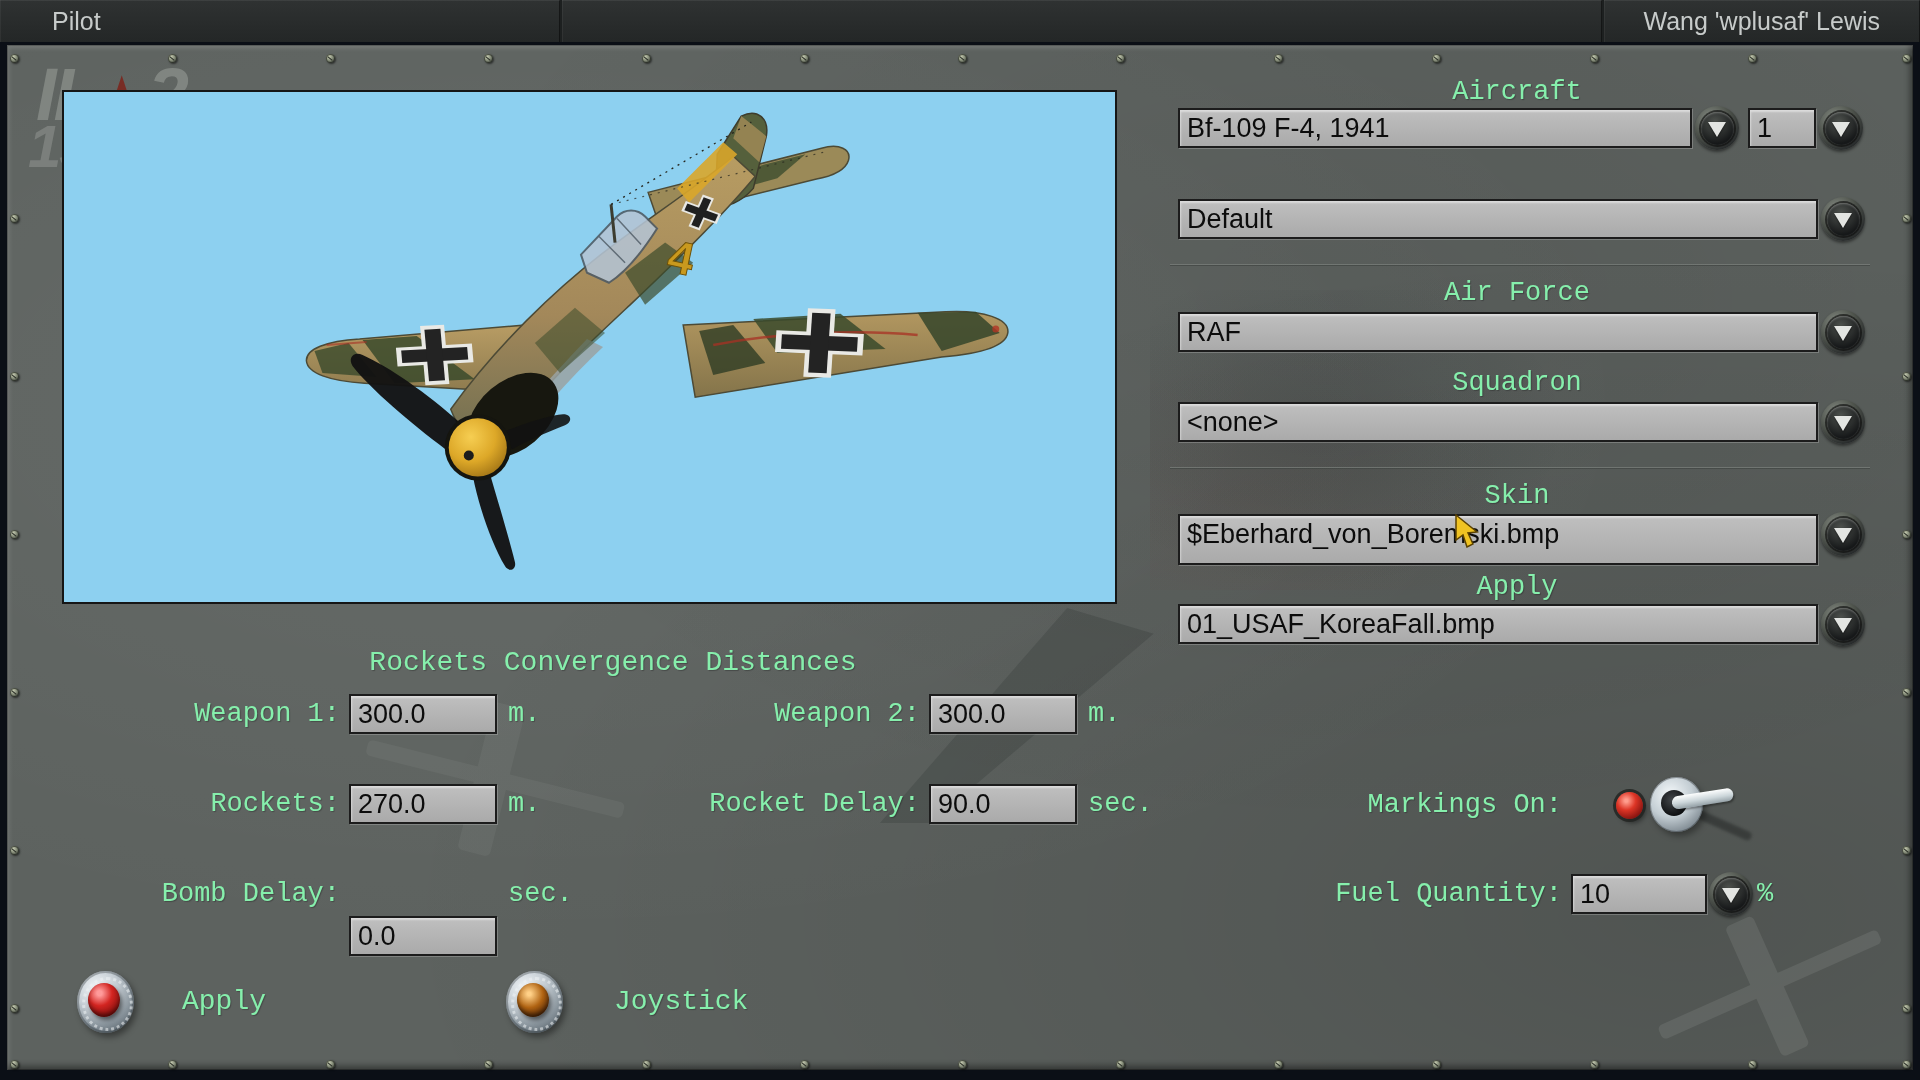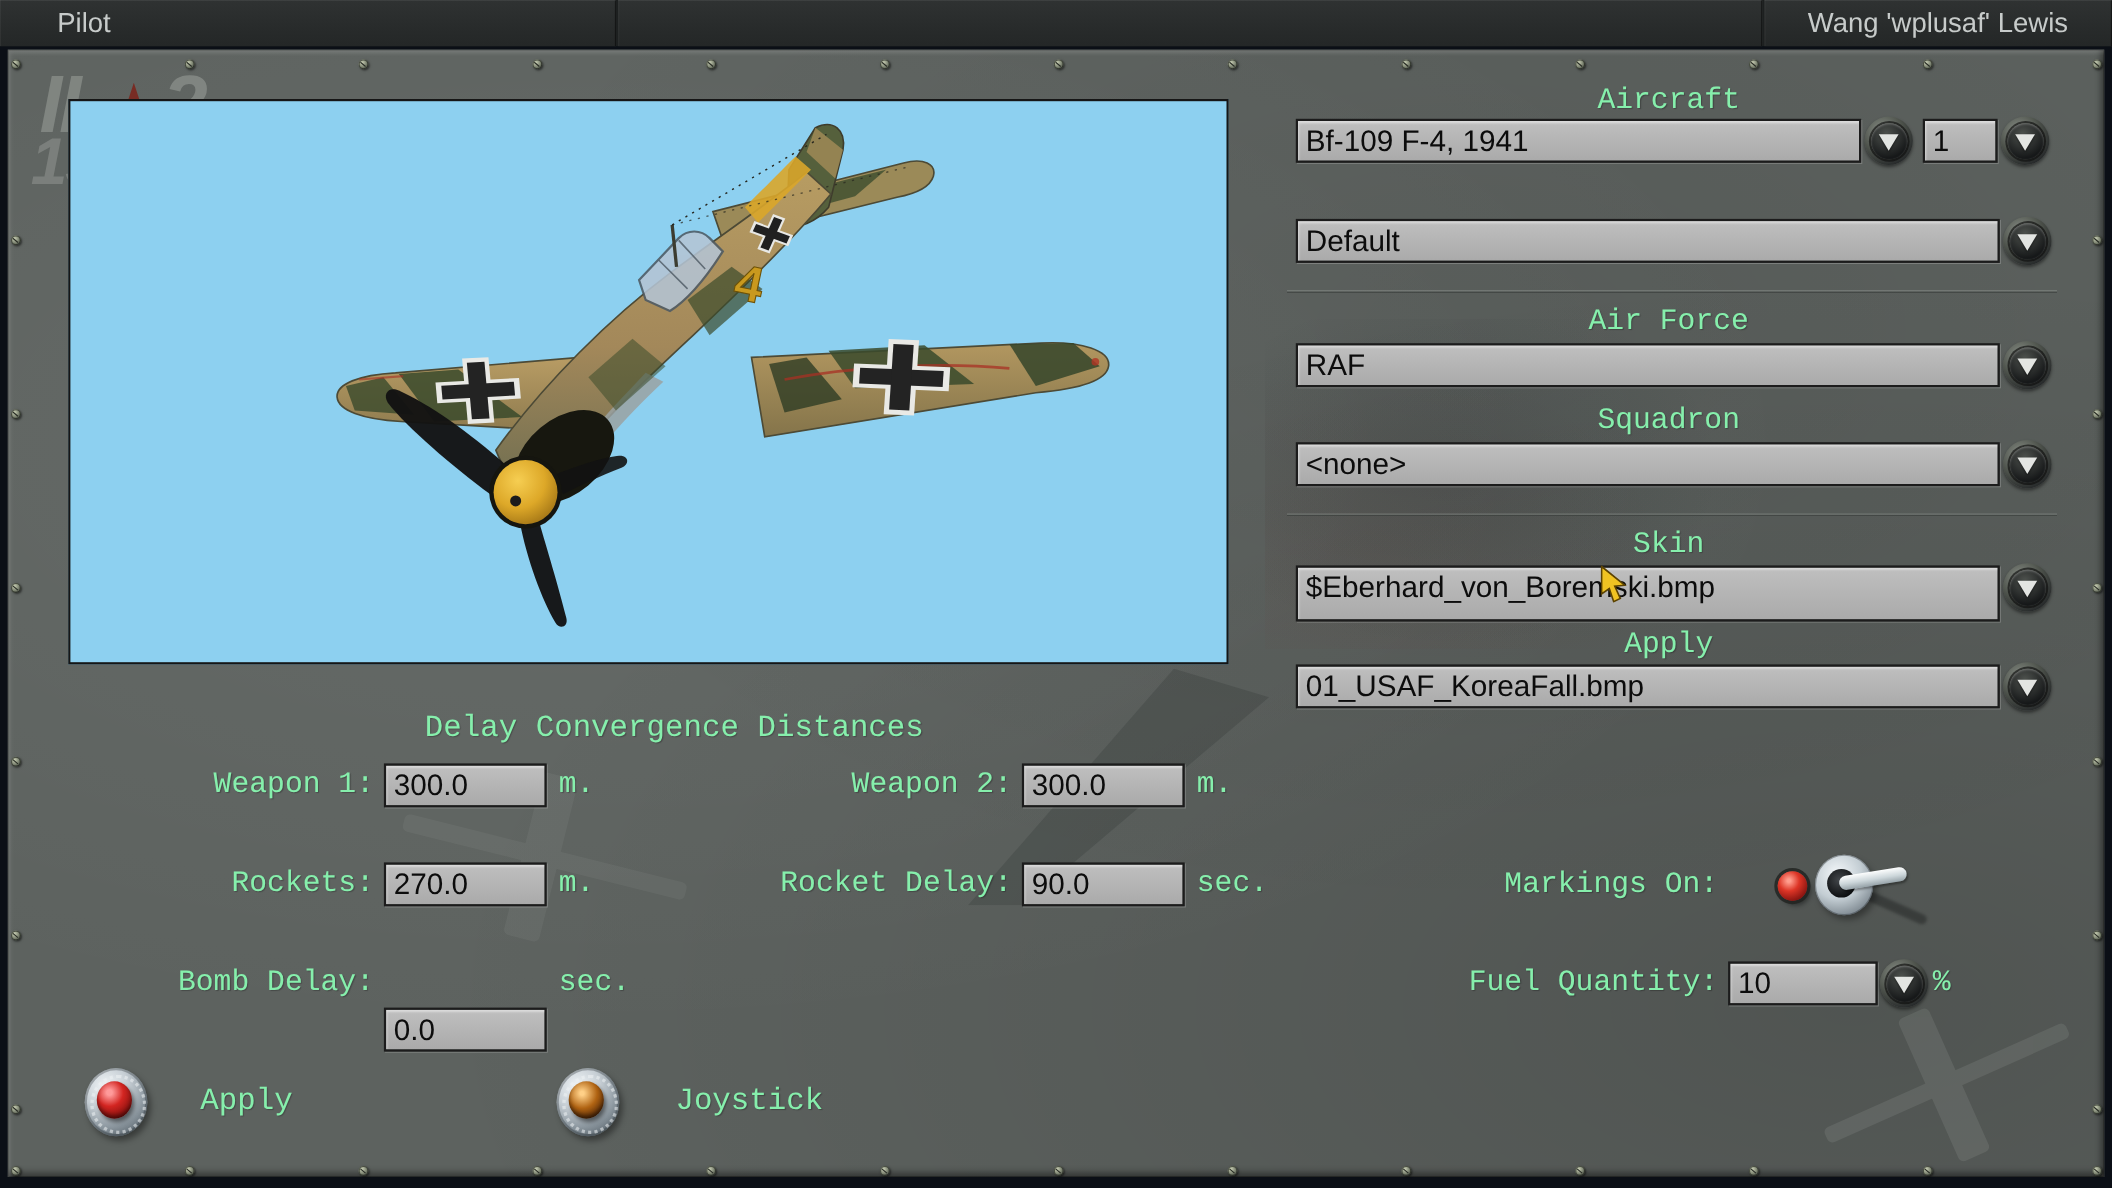--- a/index.html
+++ b/index.html
@@ -266,21 +266,21 @@
     </div>
 
   <div class="lbl center" style="left:1177px; top:567px; width:680px;">Apply</div>
   <div class="field" style="left:1178px; top:604px; width:640px; height:40px;">01_USAF_KoreaFall.bmp</div>
   <div class="arrow-btn" style="left:1821px; top:602px;">
       <div class="ring">
         <div class="tri"></div>
       </div>
     </div>
 
-  <div class="lbl center" style="left:313px; top:643px; width:600px; font-size:28px;">Delay Convergence Distances</div>
+  <div class="lbl center" style="left:313px; top:643px; width:600px; font-size:28px;">Rockets Convergence Distances</div>
 
   <div class="lbl right" style="left:140px; top:694px; width:200px;">Weapon 1:</div>
   <div class="field" style="left:349px; top:694px; width:148px; height:40px;">300.0</div>
   <div class="lbl" style="left:508px; top:694px;">m.</div>
 
   <div class="lbl right" style="left:700px; top:694px; width:220px;">Weapon 2:</div>
   <div class="field" style="left:929px; top:694px; width:148px; height:40px;">300.0</div>
   <div class="lbl" style="left:1088px; top:694px;">m.</div>
 
   <div class="lbl right" style="left:140px; top:784px; width:200px;">Rockets:</div>

